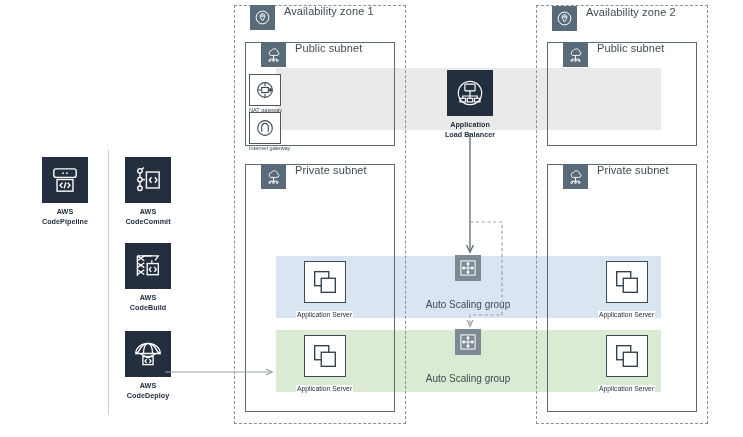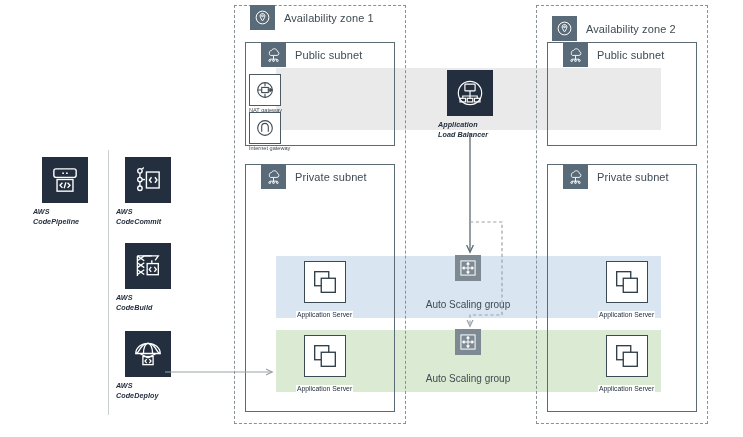--- a/index.html
+++ b/index.html
@@ -12,29 +12,29 @@
   
   .abs{position:absolute;box-sizing:border-box;}
 
   
   .az-box{border:1px dashed #879196;background:transparent;}
 
   
   .subnet-box{border:1px solid #5a6b73;background:transparent;}
 
   
-  .hdr{position:absolute;display:flex;align-items:center;padding-left:16px;}
+  .hdr{position:absolute;display:flex;align-items:flex-start;padding-left:16px;}
   .hdr-icon{width:25px;height:25px;background:#596b79;
             display:flex;align-items:center;justify-content:center;flex:0 0 auto;}
   .hdr-icon svg{display:block;}
   .hdr-label{font-size:11px;color:#3f4b53;margin-left:9px;white-space:nowrap;
              letter-spacing:.1px;}
 
   
-  .svc{position:absolute;width:64px;font-style:italic;}
+  .svc{position:absolute;text-align:center;width:64px;}
   .svc-tile{width:46px;height:46px;background:#232f3e;margin:0 auto;
             display:flex;align-items:center;justify-content:center;}
   .svc-tile svg{display:block;}
   .svc-cap{font-size:7.2px;font-weight:bold;color:#232f3e;line-height:1.32;
            margin-top:4px;white-space:pre-line;letter-spacing:.05px;}
 
   
   .gw{position:absolute;}
   .gw-box{width:30px;height:30px;border:1px solid #4b5a64;background:#fff;
           display:flex;align-items:center;justify-content:center;}
@@ -154,21 +154,21 @@
       <svg width="30" height="30" viewBox="0 0 32 32" fill="#ffffff" stroke="#2c3a45" stroke-width="1.4">
         <rect x="5" y="5" width="15" height="15"></rect>
         <rect x="12" y="12" width="15" height="15"></rect>
       </svg>
     </div>
     <div class="appsrv-cap">Application Server</div>
   </div>
 
   <div class="abs az-box" style="left:536px;top:5px;width:172px;height:419px;"></div>
 
-  <div class="hdr" style="left:536px;top:16px;">
+  <div class="hdr" style="left:536px;top:6px;">
     <span class="hdr-icon">
       <svg width="17" height="17" viewBox="0 0 24 24" fill="none" stroke="#ffffff" stroke-width="1.4">
         <circle cx="12" cy="12" r="9"></circle>
         <path d="M12 6.4c-1.9 0-3.4 1.5-3.4 3.4 0 2.5 3.4 7 3.4 7s3.4-4.5 3.4-7c0-1.9-1.5-3.4-3.4-3.4z"></path>
         <circle cx="12" cy="9.7" r="1.3"></circle>
       </svg>
     </span>
     <span class="hdr-label">Availability zone 2</span>
   </div>
 

